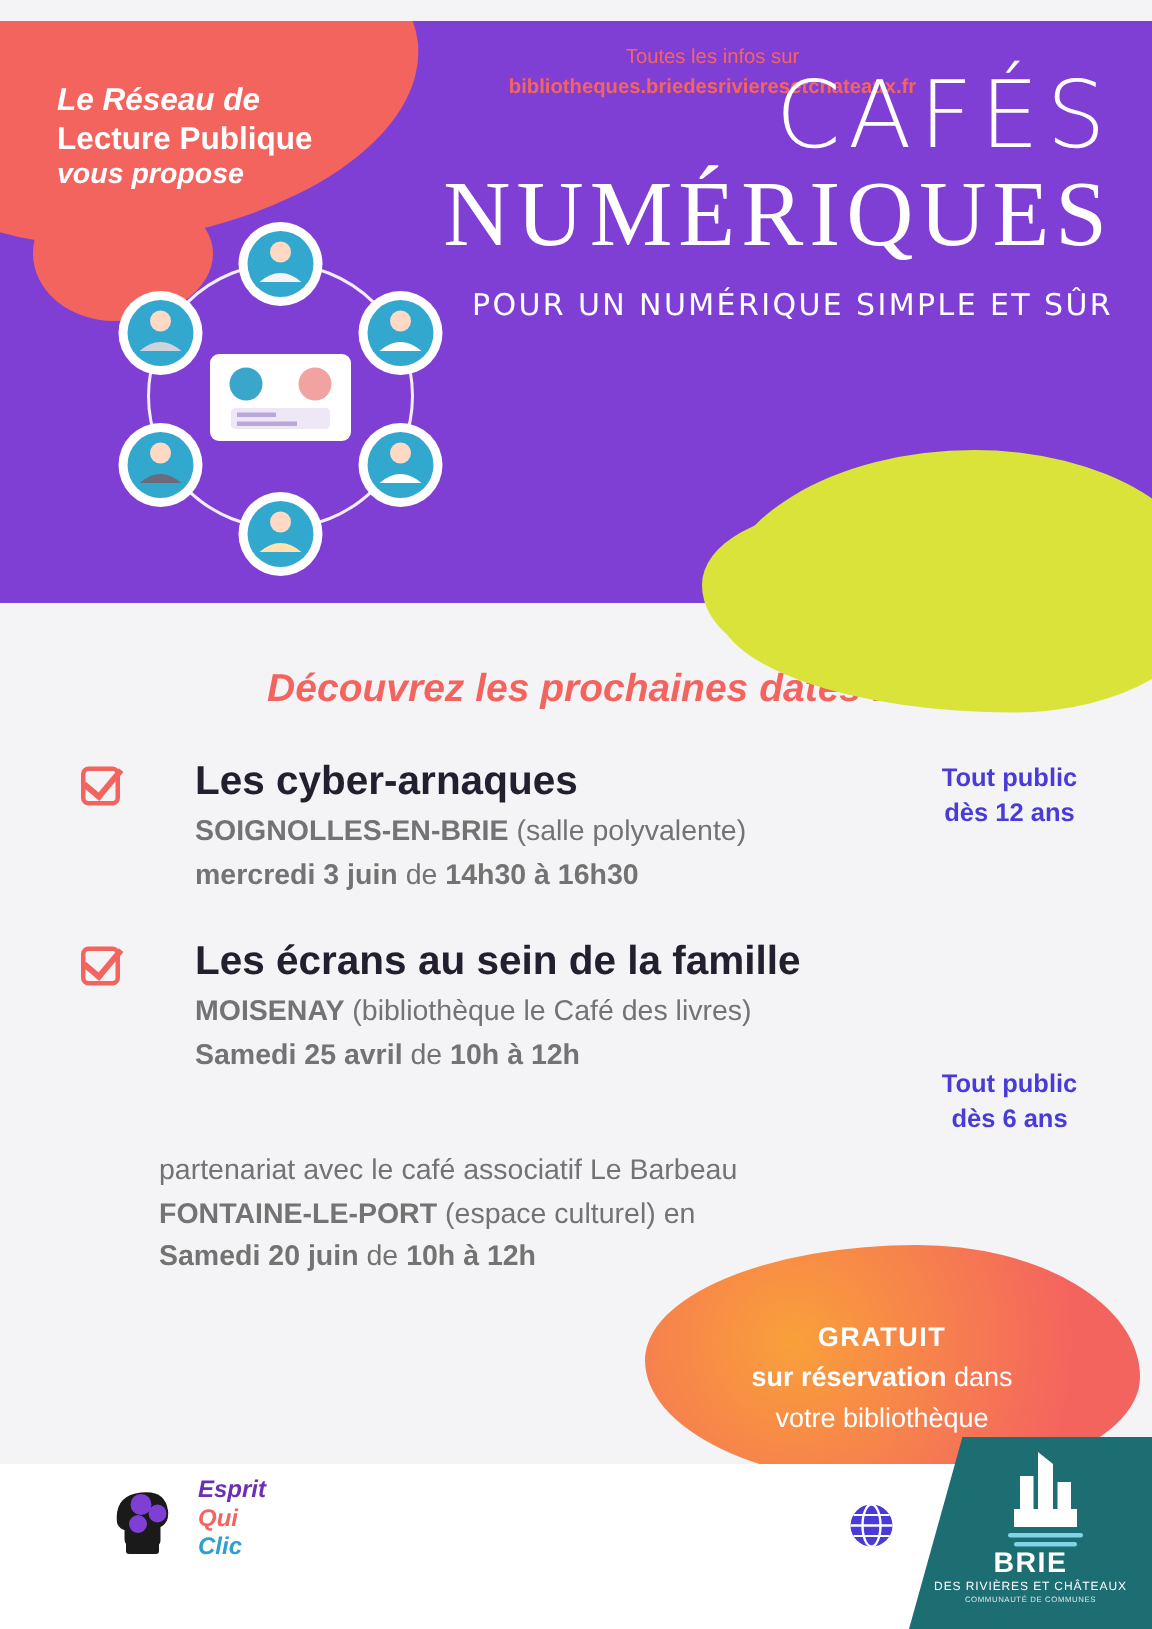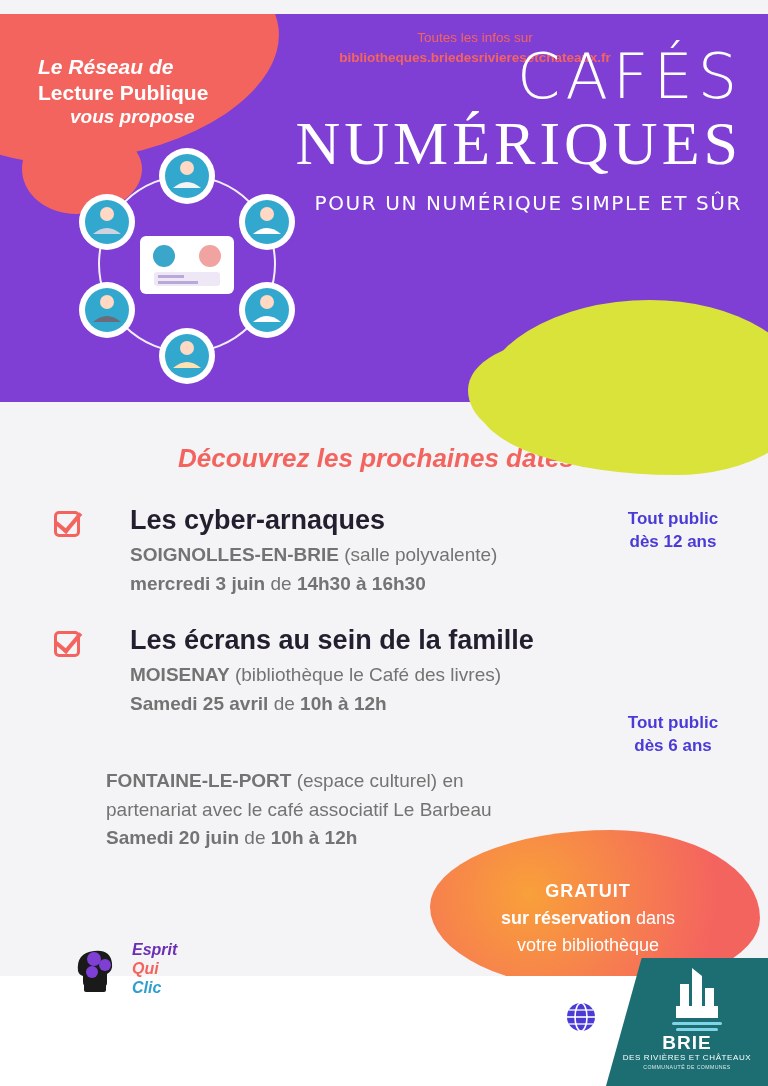--- a/index.html
+++ b/index.html
@@ -43,21 +43,21 @@
 
   .network-text {
     position: absolute;
     left: 38px; top: 40px;
     color: #ffffff;
     line-height: 1.22;
     z-index: 4;
   }
   .network-text .l1 { font-style: italic; font-weight: bold; font-size: 21px; }
   .network-text .l2 { font-weight: bold; font-size: 21px; }
-  .network-text .l3 { font-style: italic; font-weight: bold; font-size: 19px; margin-left: 32px; }
+  .network-text .l3 { font-style: italic; font-weight: bold; font-size: 19px; }
 
   
   .title-block {
     position: absolute;
     right: 26px; top: 30px;
     text-align: right;
     color: #ffffff;
     z-index: 4;
   }
   .title-1 {
@@ -208,21 +208,21 @@
     line-height: 1.5;
   }
   .footer-infos .u { font-weight: bold; }
   .globe {
     position: absolute;
     left: 566px; top: 1002px;
     z-index: 6;
   }
   .eqc {
     position: absolute;
-    left: 68px; top: 941px;
+    left: 68px; top: 985px;
     z-index: 6;
     display: flex;
     align-items: center;
     gap: 8px;
   }
   .eqc-words { line-height: 1.18; }
   .eqc-words span {
     display: block;
     font-weight: bold;
     font-size: 16px;
@@ -372,24 +372,24 @@
         <b>Samedi 25 avril</b><span class="light"> de </span><b>10h à 12h</b>
       </div>
     </div>
   </div>
   <div class="audience" style="left:608px; top:712px; width:130px;">
     <div>Tout public</div>
     <div>dès 6 ans</div>
   </div>
 
   <div class="sub-entry" style="top:767px;">
+    <div class="entry-line light">partenariat avec le café associatif Le Barbeau</div>
     <div class="entry-line">
       <b>FONTAINE-LE-PORT</b><span class="light"> (espace culturel) en</span>
     </div>
-    <div class="entry-line light">partenariat avec le café associatif Le Barbeau</div>
     <div class="entry-line">
       <b>Samedi 20 juin</b><span class="light"> de </span><b>10h à 12h</b>
     </div>
   </div>
 
   <div class="orange-blob"></div>
   <div class="gratuit">
     <div class="g1">GRATUIT</div>
     <div class="g2">
       <b>sur réservation</b><span> dans</span>

